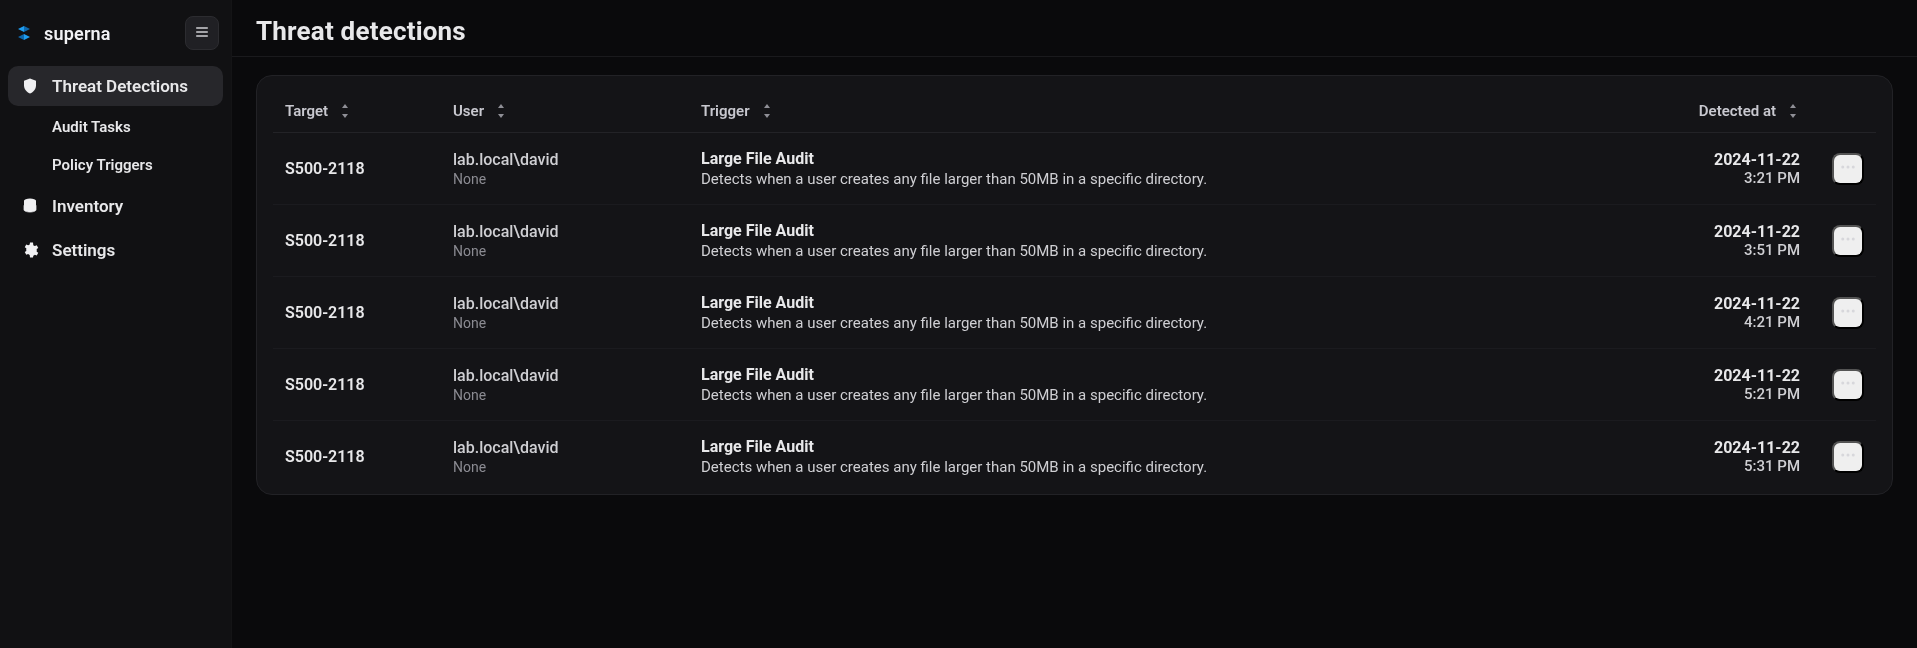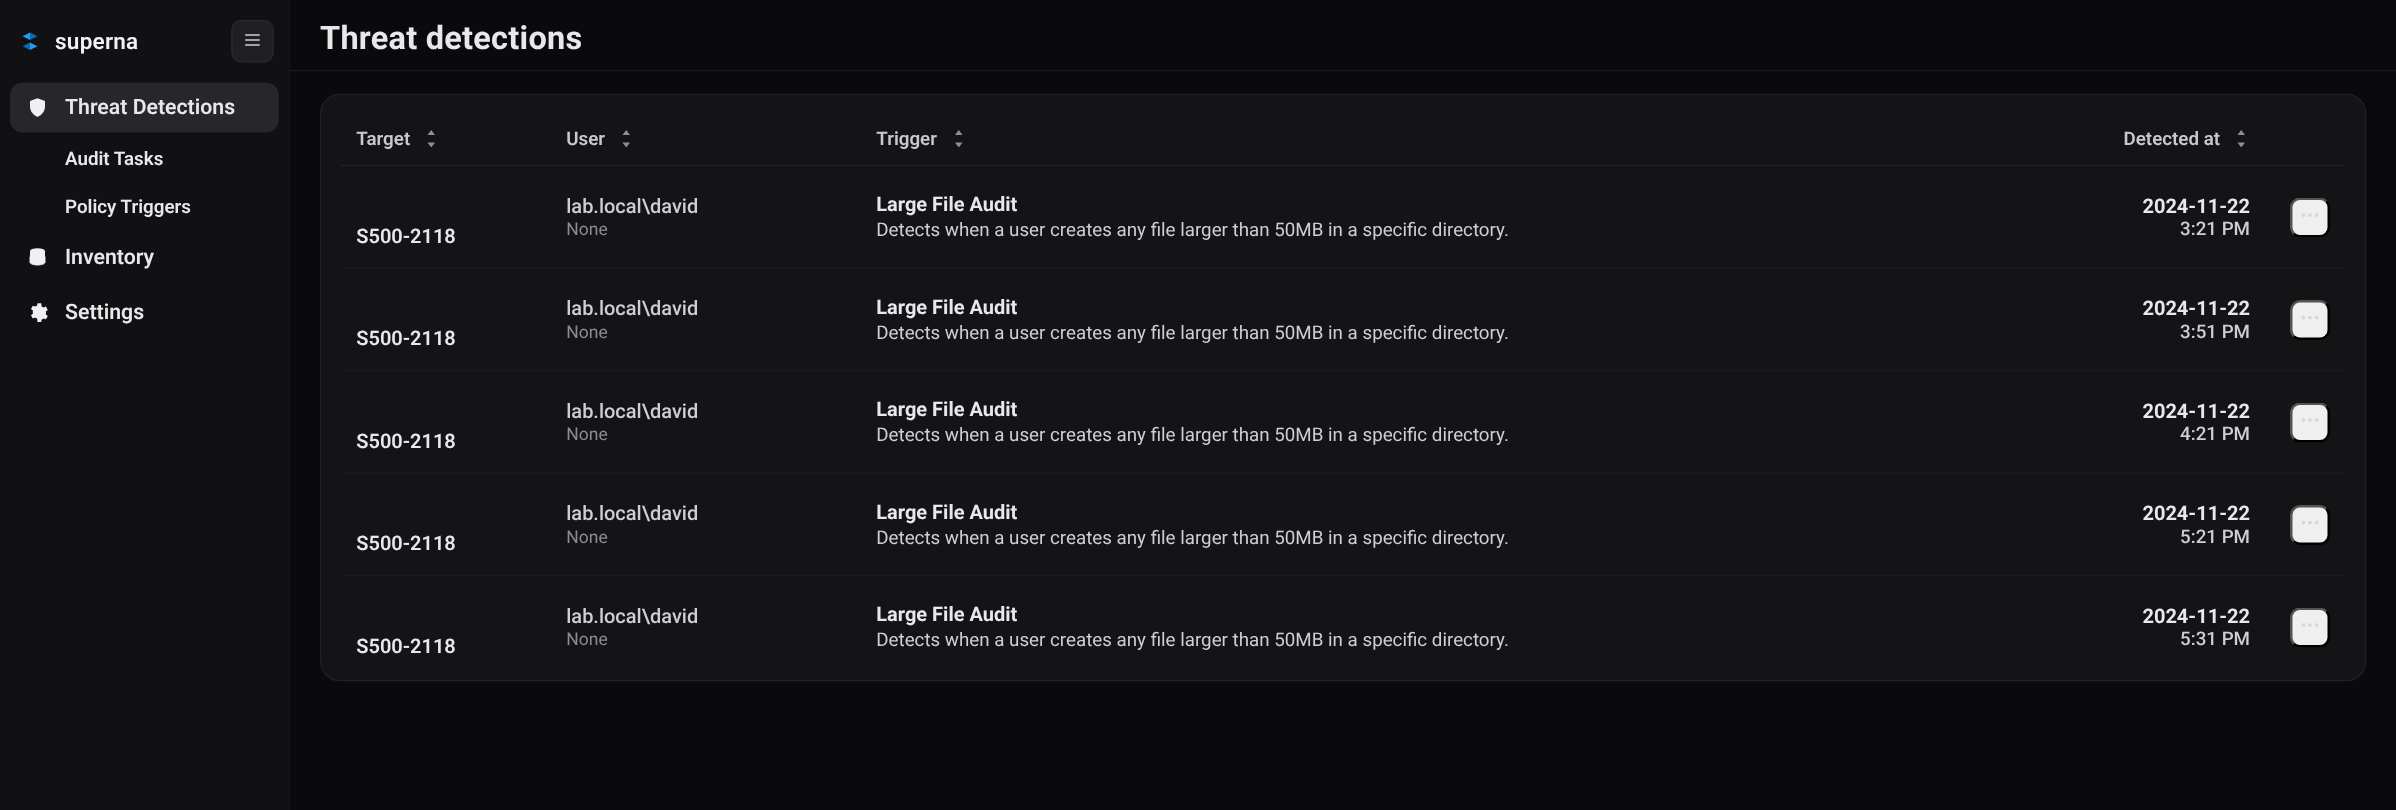--- a/index.html
+++ b/index.html
@@ -177,21 +177,21 @@
   }
   .th.right { justify-content: flex-end; }
   .sort-icon { width:14px; height:14px; display:inline-flex; align-items:center; justify-content:center; color:#8f8f96; }
 
   .trow {
     padding: 16px 12px;
     border-bottom: 1px solid #1b1b1f;
   }
   .trow:last-child { border-bottom: none; }
 
-  .cell-target { font-weight: 600; font-size: 16px; color: var(--text); margin-top: 30px; }
+  .cell-target { font-weight: 600; font-size: 16px; color: var(--text); }
   .cell-user .u1 { font-weight: 500; font-size: 16px; color: var(--text2); }
   .cell-user .u2 { font-weight: 400; font-size: 14px; color: var(--muted); margin-top: 2px; }
   .cell-trigger .t1 { font-weight: 700; font-size: 16px; color: var(--text); }
   .cell-trigger .t2 { font-weight: 400; font-size: 15px; color: var(--text2); margin-top: 2px; }
   .cell-detected { text-align: right; }
   .cell-detected .d1 { font-weight: 700; font-size: 16px; color: var(--text); }
   .cell-detected .d2 { font-weight: 500; font-size: 15px; color: var(--text2); margin-top: 0; }
   .cell-actions { text-align: right; }
   .row-menu {
     width: 32px; height: 32px;

